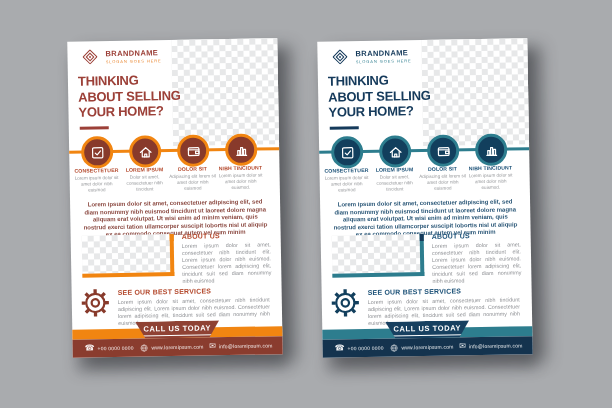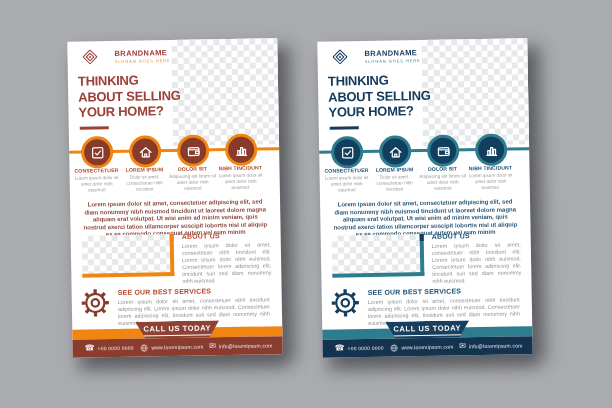--- a/index.html
+++ b/index.html
@@ -15,21 +15,21 @@
   #flyer-1{left:320px;}
 
   .checker{
     background:repeating-conic-gradient(#e7e8e9 0% 25%, #ffffff 0% 50%);
     background-size:12px 12px;
   }
   .hero-img{position:absolute;top:0;left:104px;width:106px;height:106px;}
 
   .logo{position:absolute;top:8px;left:15px;display:flex;align-items:center;}
   .logo svg{width:15px;height:15px;display:block;color:var(--headline);}
-  .logo-text{margin-left:17px;}
+  .logo-text{margin-left:8px;}
   .brand-name{font-size:7.5px;font-weight:bold;letter-spacing:.4px;color:var(--headline);line-height:8px;}
   .brand-slogan{font-size:4px;letter-spacing:.9px;color:var(--slogan);line-height:5px;margin-top:1px;}
 
   .headline{position:absolute;top:32px;left:10px;width:150px;
     font-size:13px;line-height:15.5px;font-weight:bold;letter-spacing:-.3px;color:var(--headline);}
   .headline span{display:block;}
   .headline-underline{position:absolute;top:85px;left:11px;width:29px;height:2.5px;background:var(--headline);}
 
   .timeline{position:absolute;top:109px;left:0;right:0;height:3px;background:var(--accent);}
   .circle{position:absolute;top:95px;width:26px;height:26px;border-radius:50%;

